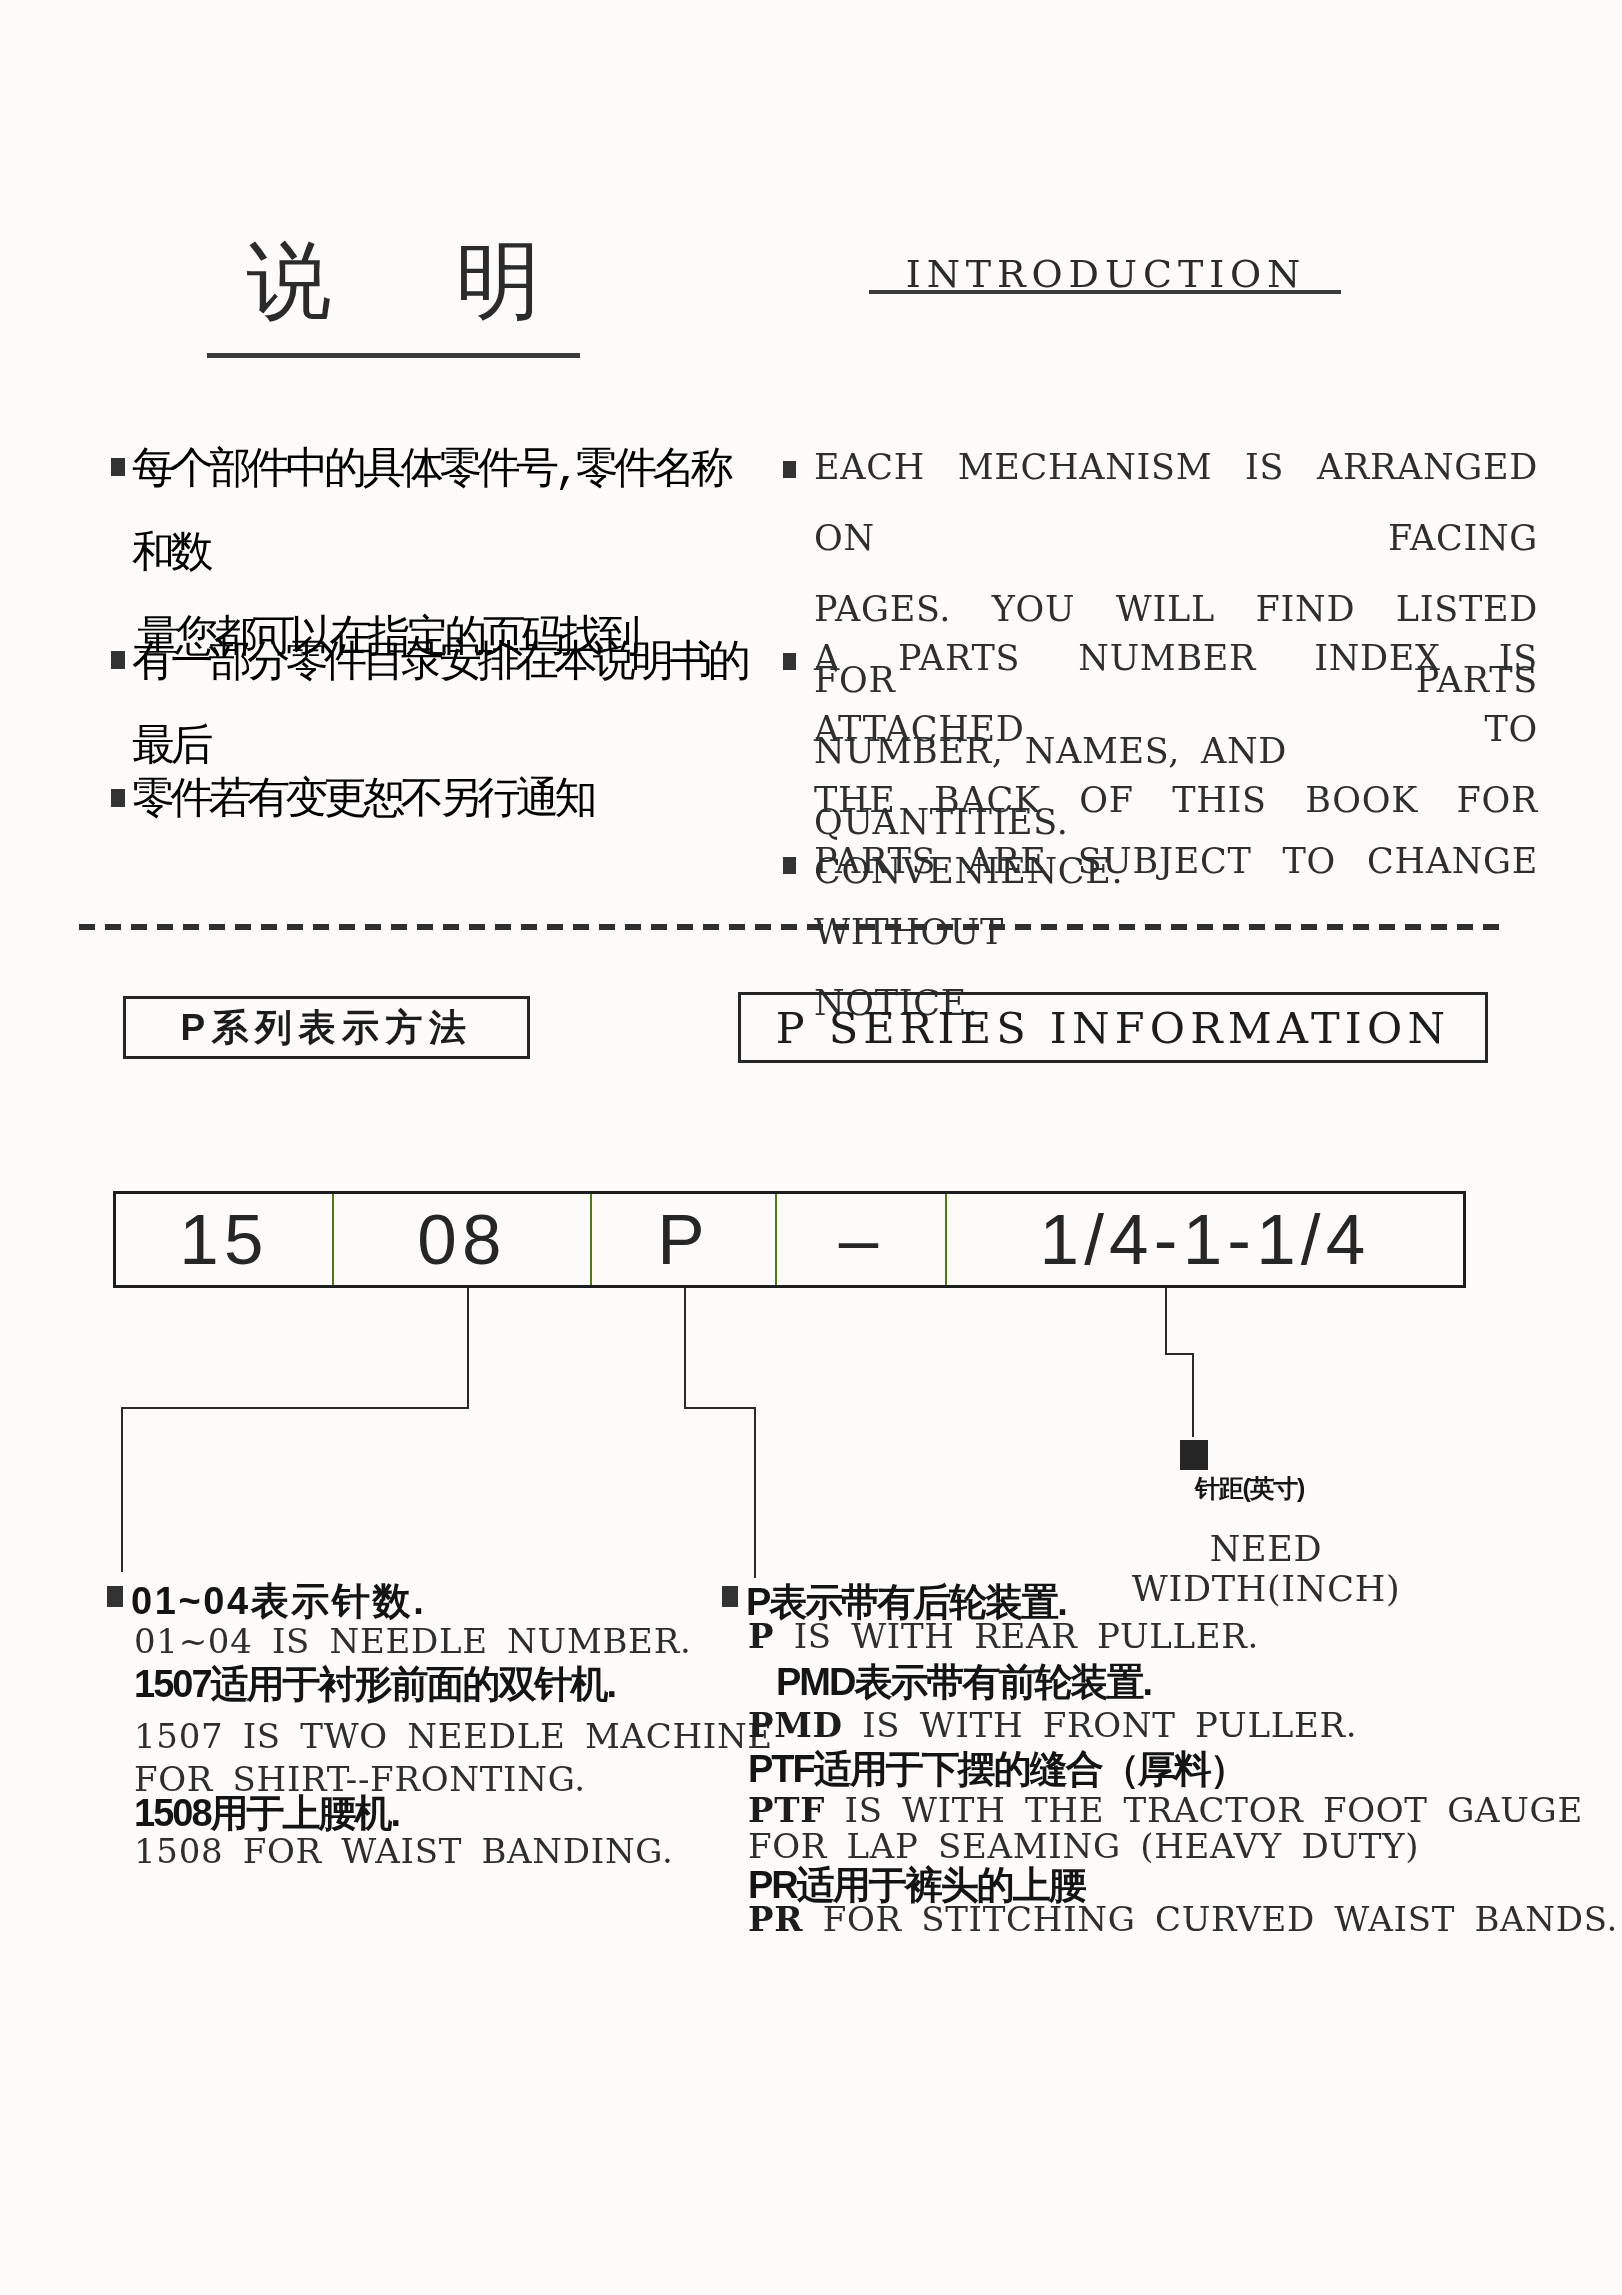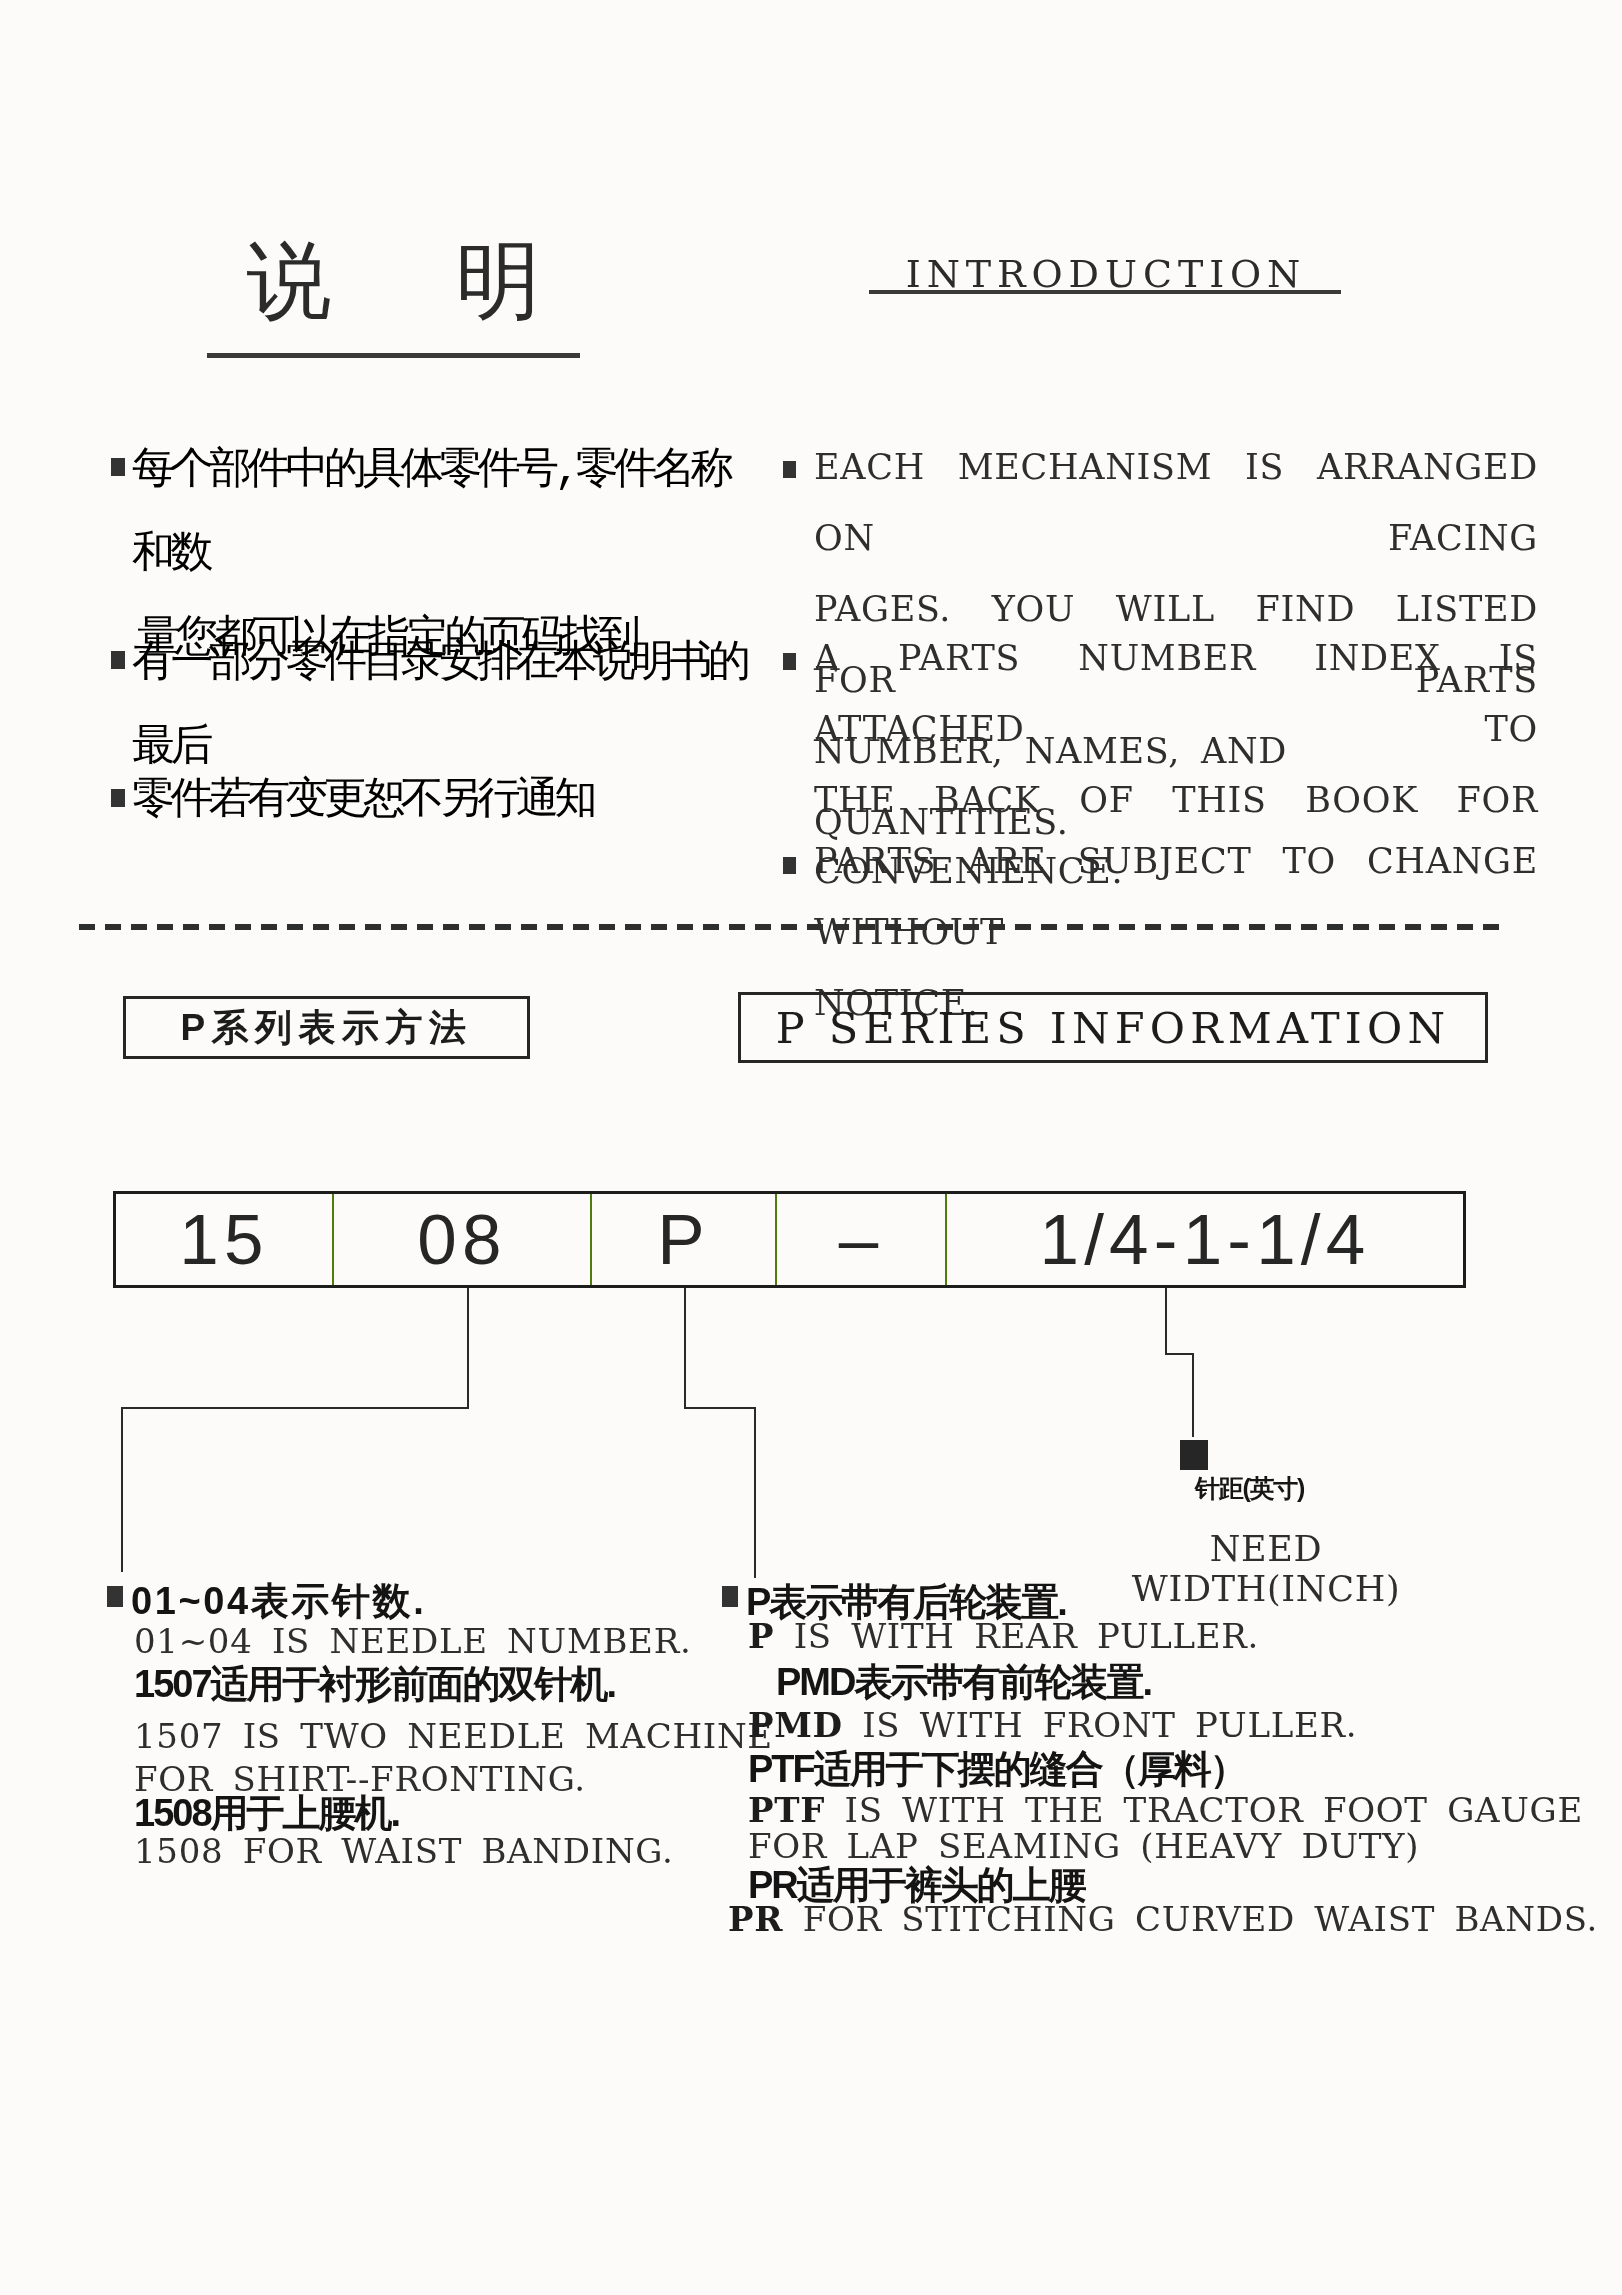--- a/index.html
+++ b/index.html
@@ -193,16 +193,16 @@
 
   <div class="sq-marker" style="left:722px;top:1586px;width:15.7px;height:21px;"></div>
   <div class="note-cn" style="left:746px;top:1577px;">P表示带有后轮装置.</div>
   <div class="note-en" style="left:748px;top:1616px;"><b>P</b><span> IS WITH REAR PULLER.</span></div>
   <div class="note-cn" style="left:748px;top:1657px;margin-left:28px;">PMD表示带有前轮装置.</div>
   <div class="note-en" style="left:748px;top:1705px;"><b>PMD</b><span> IS WITH FRONT PULLER.</span></div>
   <div class="note-cn" style="left:748px;top:1744px;">PTF适用于下摆的缝合（厚料）</div>
   <div class="note-en" style="left:748px;top:1790px;"><b>PTF</b><span> IS WITH THE TRACTOR FOOT GAUGE</span></div>
   <div class="note-en" style="left:748px;top:1826px;">FOR LAP SEAMING (HEAVY DUTY)</div>
   <div class="note-cn" style="left:748px;top:1860px;">PR适用于裤头的上腰</div>
-  <div class="note-en" style="left:728px;top:1899px;text-align:center;"><b>PR</b><span> FOR STITCHING CURVED WAIST BANDS.</span></div>
+  <div class="note-en" style="left:748px;top:1899px;text-align:center;"><b>PR</b><span> FOR STITCHING CURVED WAIST BANDS.</span></div>
 
 </div>
 
 
 </body></html>

